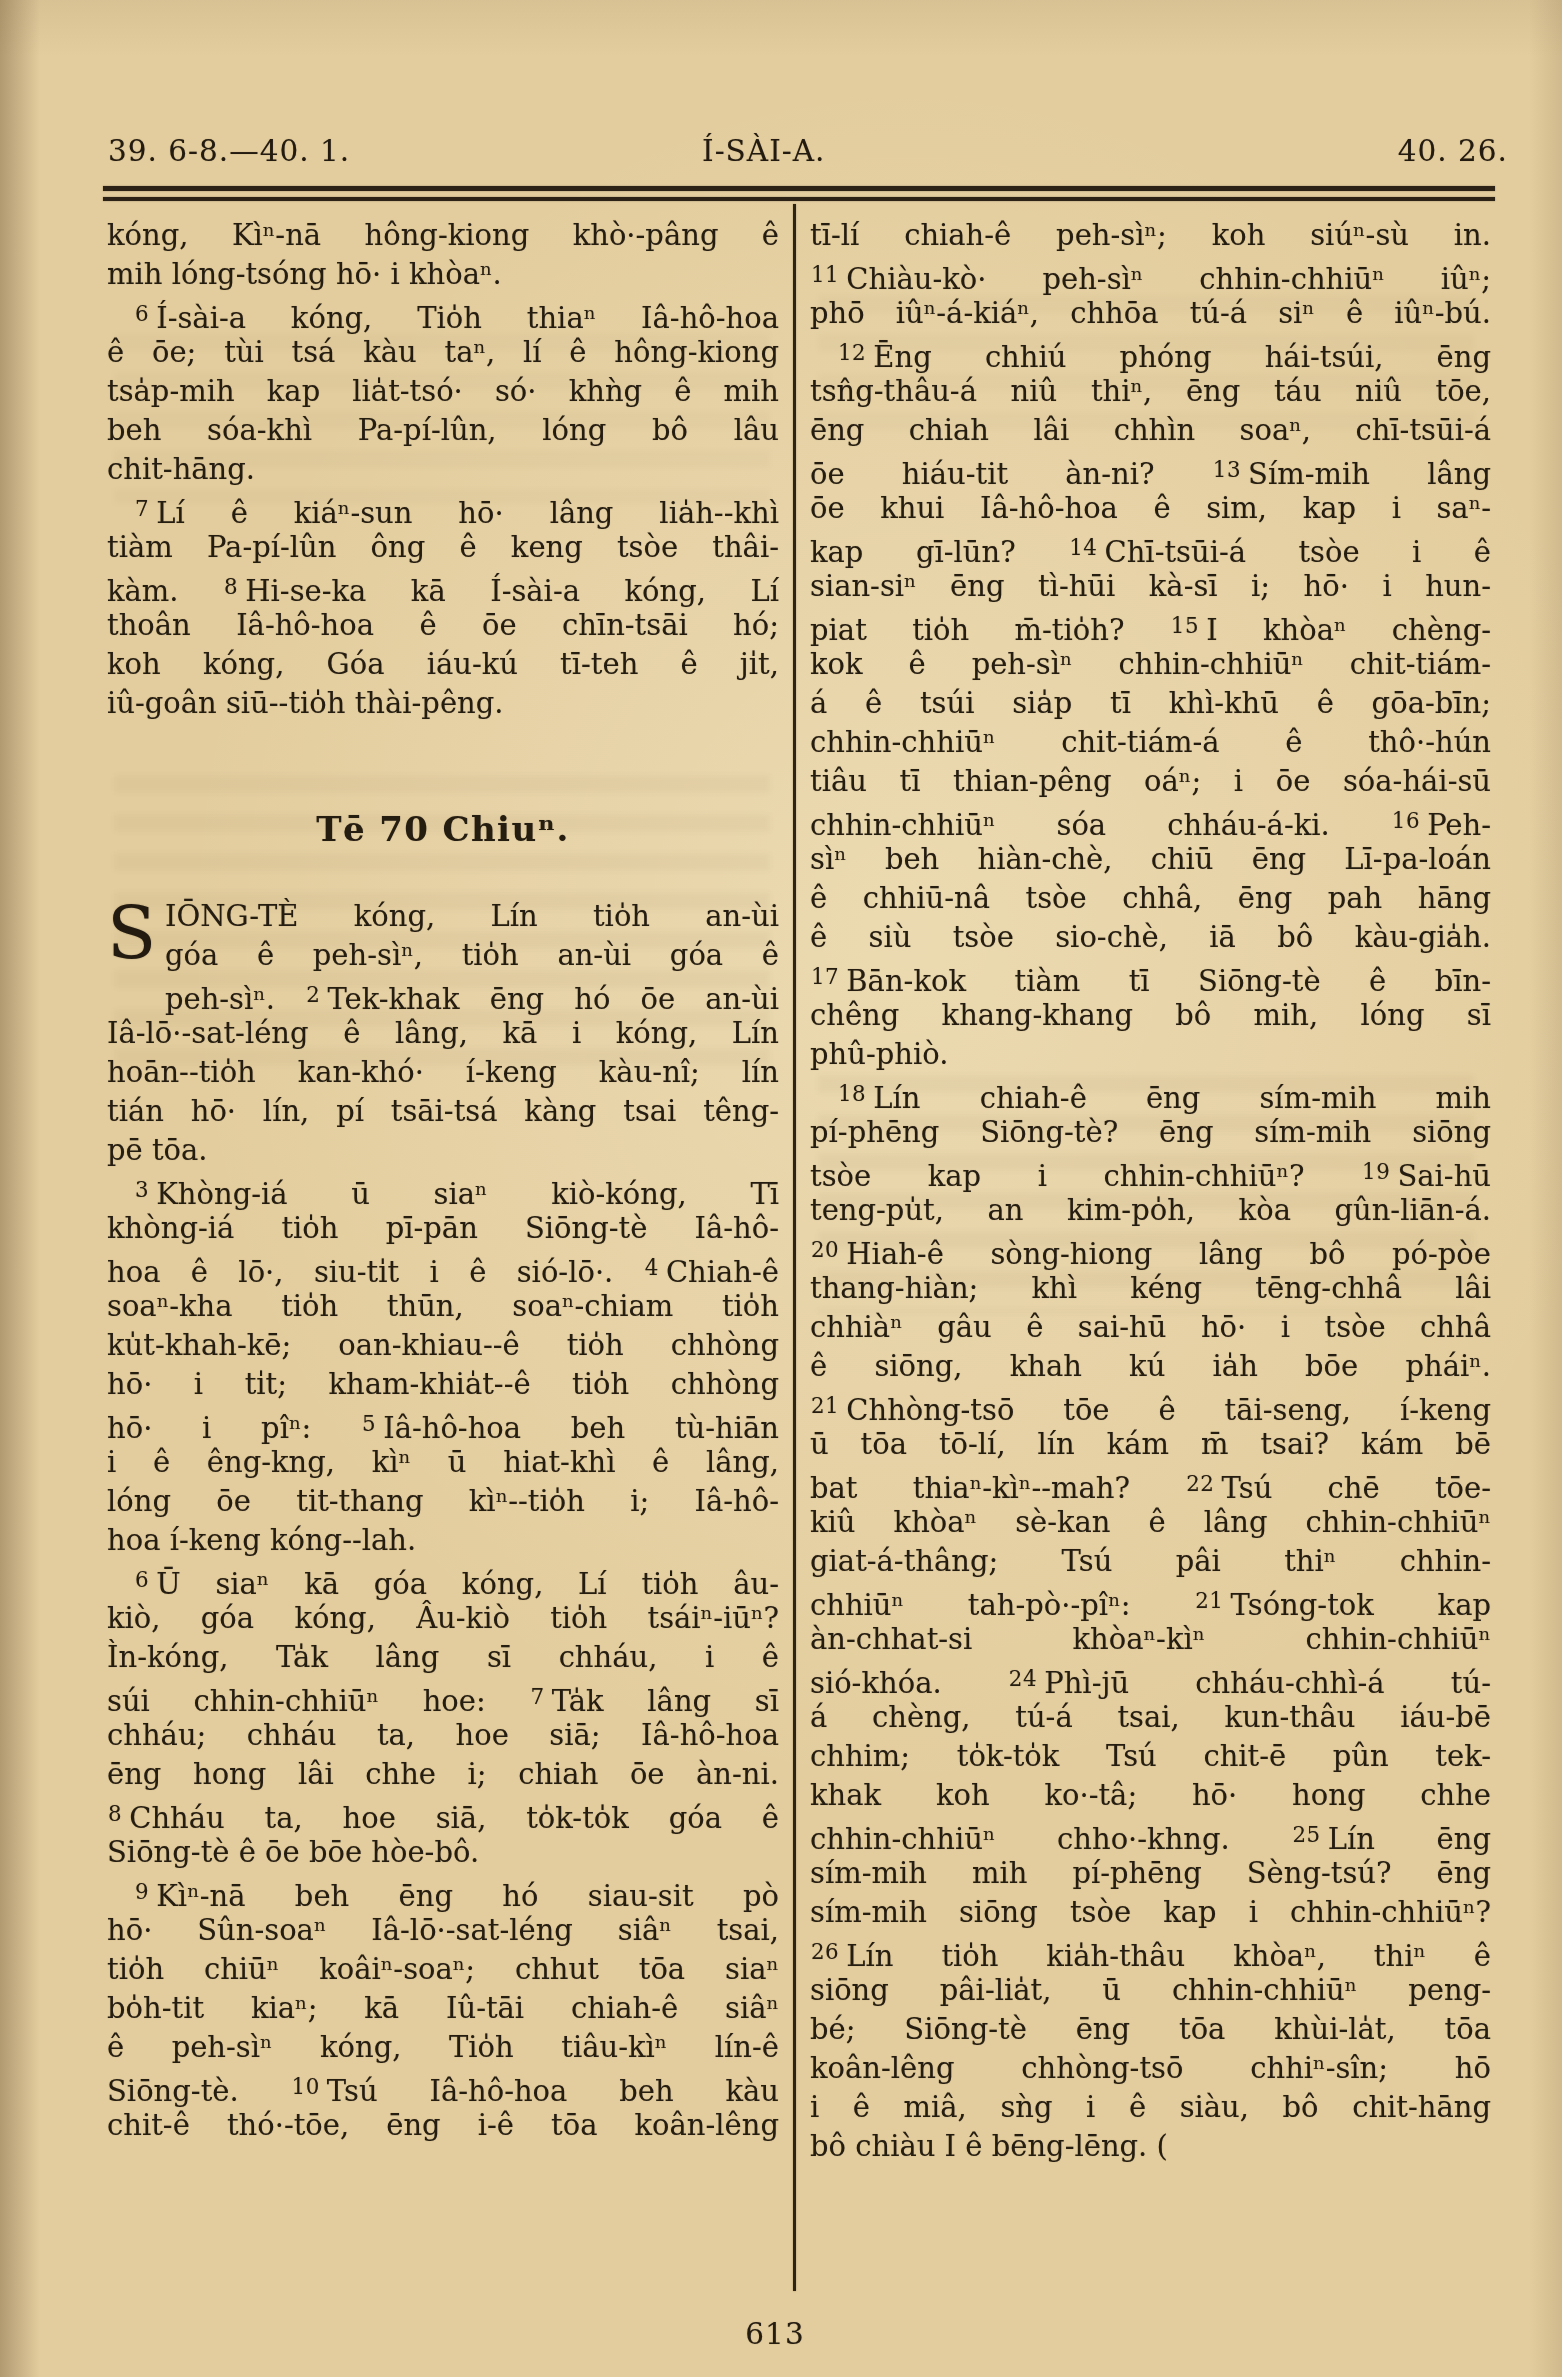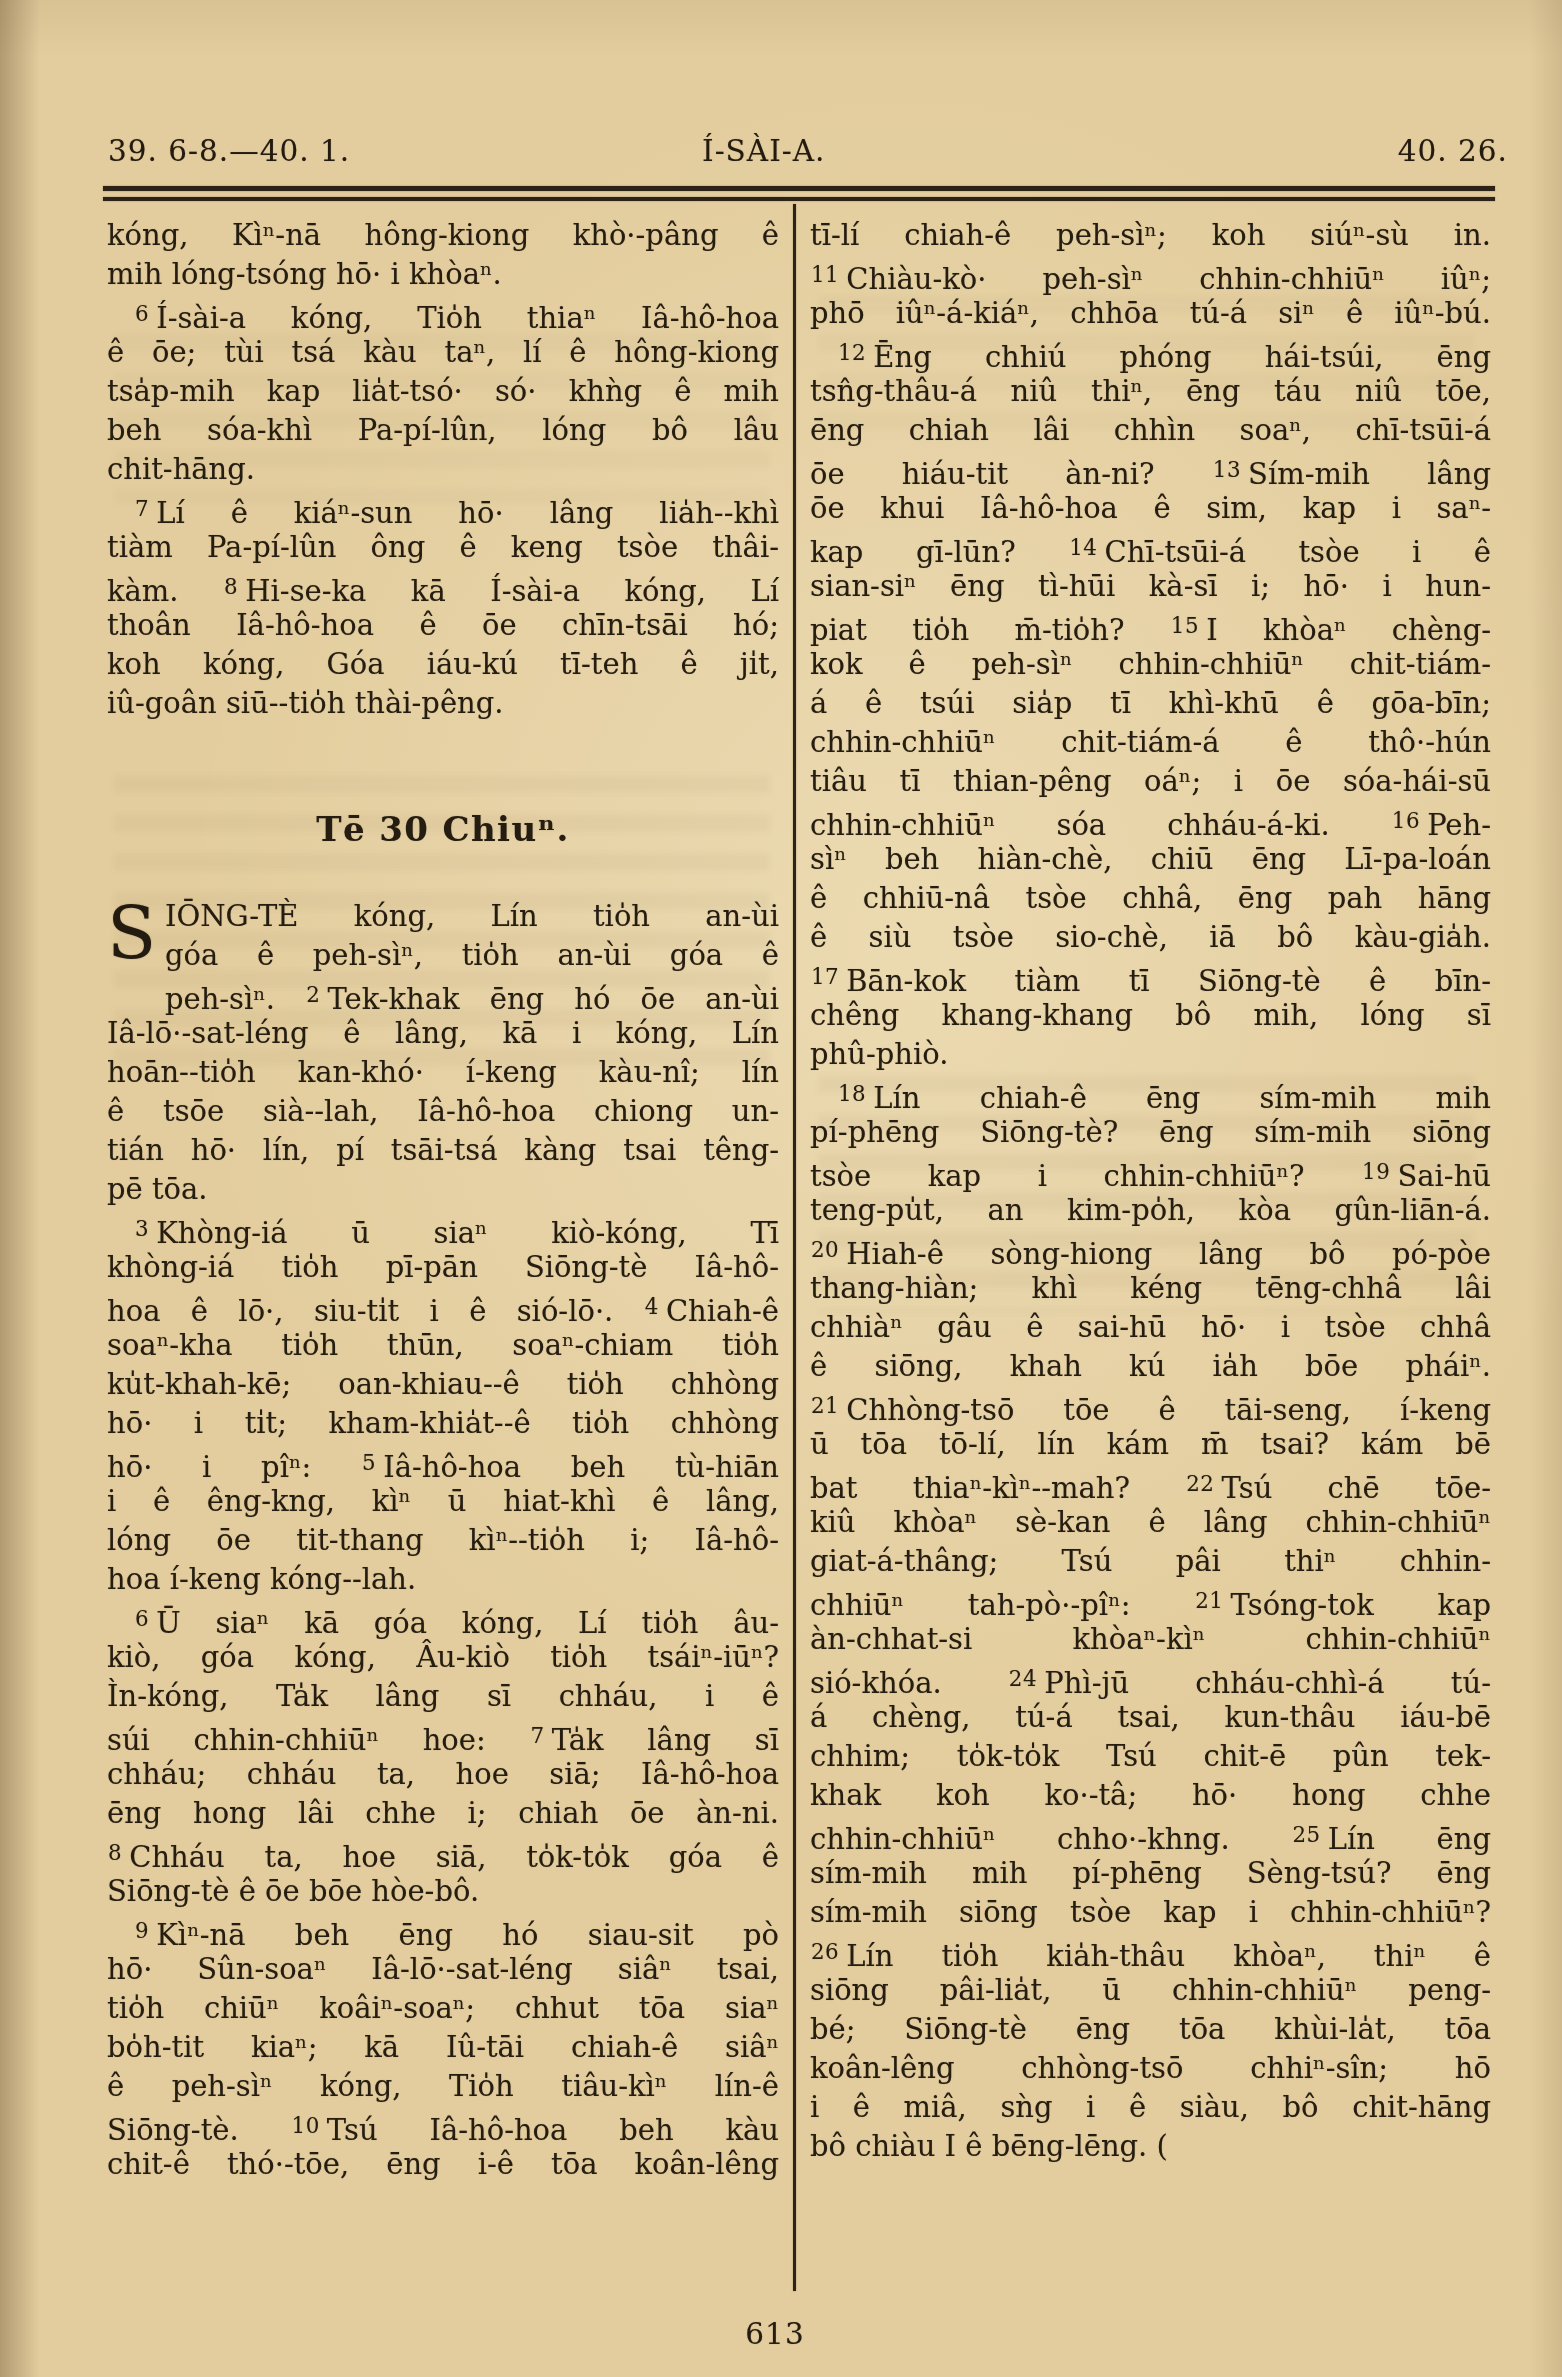--- a/index.html
+++ b/index.html
@@ -77,29 +77,28 @@
         <div class="ln">tsa̍p-mih kap lia̍t-tsó· só· khǹg ê mih</div>
         <div class="ln">beh sóa-khì Pa-pí-lûn, lóng bô lâu</div>
         <div class="ln end">chit-hāng.</div>
         <div class="ln in"><span class="vn">7</span>Lí ê kiáⁿ-sun hō· lâng lia̍h--khì</div>
         <div class="ln">tiàm Pa-pí-lûn ông ê keng tsòe thâi-</div>
         <div class="ln">kàm. <span class="vn">8</span>Hi-se-ka kā Í-sài-a kóng, Lí</div>
         <div class="ln">thoân Iâ-hô-hoa ê ōe chīn-tsāi hó;</div>
         <div class="ln">koh kóng, Góa iáu-kú tī-teh ê ji̍t,</div>
         <div class="ln end">iû-goân siū--tio̍h thài-pêng.</div>
       </div>
-    <div id="chapter-heading">Tē 30 Chiuⁿ.</div>
+    <div id="chapter-heading">Tē 70 Chiuⁿ.</div>
     <div id="lcol-sec2">
         <div class="dropcap">S</div>
         <div class="ln">IŌNG-TÈ kóng, Lín tio̍h an-ùi</div>
         <div class="ln">góa ê peh-sìⁿ, tio̍h an-ùi góa ê</div>
         <div class="ln">peh-sìⁿ. <span class="vn">2</span>Tek-khak ēng hó ōe an-ùi</div>
         <div class="ln">Iâ-lō·-sat-léng ê lâng, kā i kóng, Lín</div>
         <div class="ln">hoān--tio̍h kan-khó· í-keng kàu-nî; lín</div>
-        <div class="ln">ê tsōe sià--lah, Iâ-hô-hoa chiong un-</div>
         <div class="ln">tián hō· lín, pí tsāi-tsá kàng tsai têng-</div>
         <div class="ln end">pē tōa.</div>
         <div class="ln in"><span class="vn">3</span>Khòng-iá ū siaⁿ kiò-kóng, Tī</div>
         <div class="ln">khòng-iá tio̍h pī-pān Siōng-tè Iâ-hô-</div>
         <div class="ln">hoa ê lō·, siu-ti̍t i ê sió-lō·. <span class="vn">4</span>Chiah-ê</div>
         <div class="ln">soaⁿ-kha tio̍h thūn, soaⁿ-chiam tio̍h</div>
         <div class="ln">ku̍t-khah-kē; oan-khiau--ê tio̍h chhòng</div>
         <div class="ln">hō· i ti̍t; kham-khia̍t--ê tio̍h chhòng</div>
         <div class="ln">hō· i pîⁿ: <span class="vn">5</span>Iâ-hô-hoa beh tù-hiān</div>
         <div class="ln">i ê êng-kng, kìⁿ ū hiat-khì ê lâng,</div>

